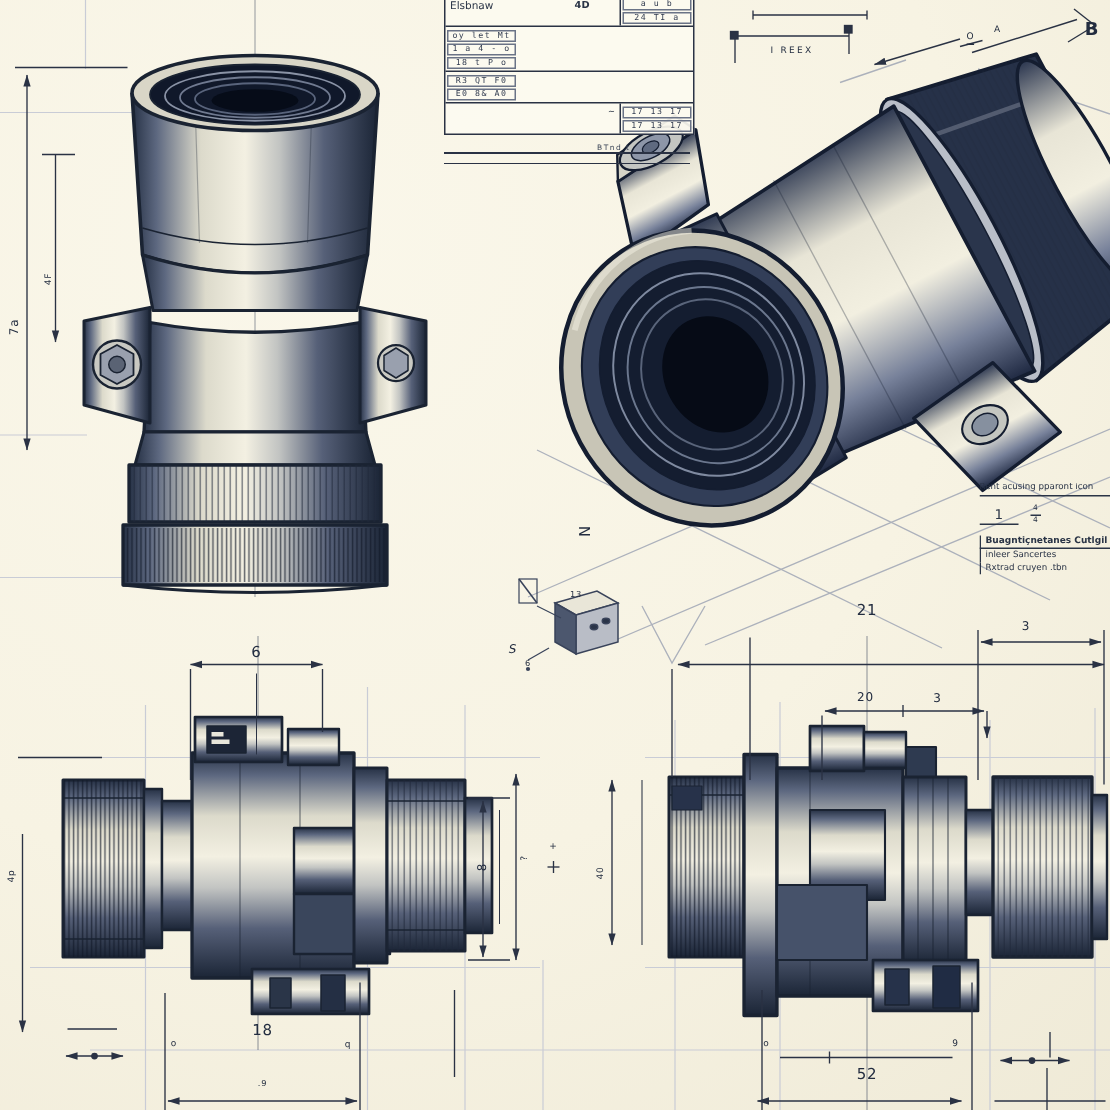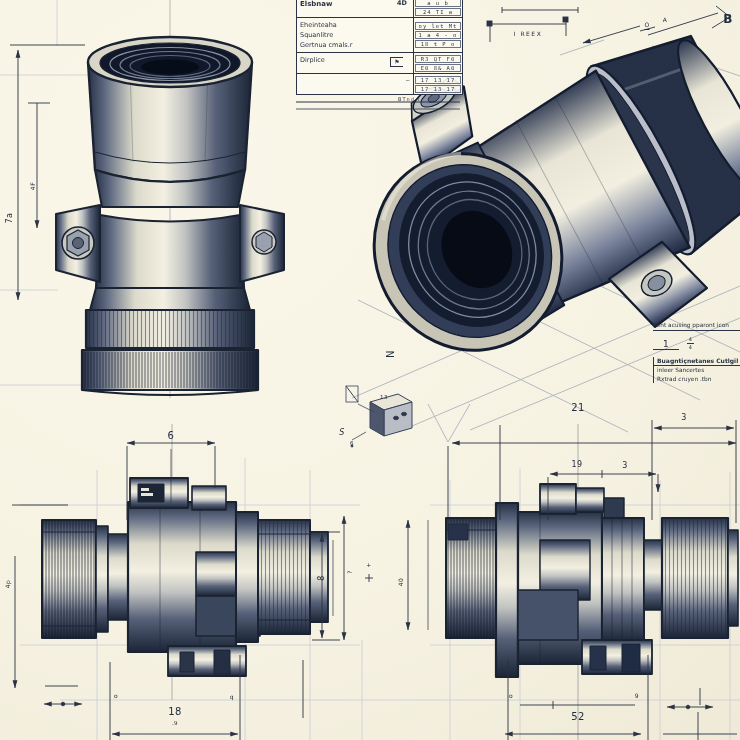--- a/index.html
+++ b/index.html
@@ -22,22 +22,22 @@
   .tblock{position:absolute;left:296px;top:-4px;width:165px;background:rgba(252,250,240,.92);
           border:1.4px solid #2a3244;font-size:6.5px;color:#2a3446;}
   .trow{display:flex;border-bottom:1px solid #2a3244;}
   .trow:last-child{border-bottom:none;}
   .tl{flex:1 1 auto;padding:2px 3px;border-right:1px solid #2a3244;position:relative;}
   .tr{width:46px;padding:1px;display:flex;flex-direction:column;justify-content:center;}
   .code{display:block;border:.5px solid #6a7386;margin:.5px 0;padding:0 1px;
         font-family:"DejaVu Sans Mono",monospace;font-size:5.5px;letter-spacing:1px;
         color:#323c50;text-align:center;}
   .lab{display:block;line-height:1.55;}
-  .b7{font-weight:bold;font-size:7px;}
-  .aux{position:absolute;right:6px;top:2px;font-weight:bold;}
+  .b7{font-weight:normal;font-size:7px;}
+  .aux{position:absolute;right:20px;top:2px;font-weight:bold;}
   .flagbox{position:absolute;right:10px;top:4px;width:12px;height:8px;border:1px solid #2a3244;
            border-right:none;font-size:6px;line-height:7px;text-align:center;}
   
   .notes{position:absolute;left:653px;top:322px;width:90px;overflow:hidden;color:#2a3446;}
   .notes .n1{font-size:5.8px;white-space:nowrap;}
   .nline{border-top:.8px solid #2a3446;margin:2px 0;}
   .ratio{display:flex;align-items:flex-end;gap:8px;margin-top:6px;}
   .ratio .one{font-size:9px;padding:0 10px;border-bottom:.9px solid #2a3446;}
   .frac{display:inline-flex;flex-direction:column;align-items:center;font-size:5px;line-height:1.1;}
   .frac .bar{width:7px;border-top:.7px solid #2a3446;margin:.5px 0;}
@@ -324,36 +324,27 @@
     <div class="tl">
           <span class="lab b7">Elsbnaw</span>
       <span class="aux">4D</span>
         </div>
     <div class="tr">
       <span class="code">a u b</span>
       <span class="code">24 TI a</span>
     </div>
   </div>
   <div class="trow">
-    <div class="tl">
-      <span class="lab">Eheinteaha</span>
-      <span class="lab">Squanlitre</span>
-      <span class="lab">Gertnua cmals.r</span>
-    </div>
     <div class="tr">
       <span class="code">oy let Mt</span>
       <span class="code">1 a 4 - o</span>
       <span class="code">18 t P o</span>
     </div>
   </div>
   <div class="trow">
-    <div class="tl">
-          <span class="lab">Dirplice</span>
-      <span class="flagbox">⚑</span>
-        </div>
     <div class="tr">
       <span class="code">R3 QT F0</span>
       <span class="code">E0 8&amp; A0</span>
     </div>
   </div>
   <div class="trow">
     <div class="tl" style="text-align:right">
           <span class="lab xs">~</span>
         </div>
     <div class="tr">
@@ -387,32 +378,32 @@
 <div class="lbl sm ul" style="left:647px;top:26px">O</div>
 <div class="lbl sm" style="left:665px;top:20px">A</div>
 <div class="lbl big" style="left:728px;top:19px">B</div>
 <div class="lbl rot lg" style="left:391px;top:354px">N</div>
 
 <div class="lbl" style="left:342px;top:433px;font-style:italic">S</div>
 <div class="lbl xs" style="left:352px;top:444px">6</div>
 <div class="lbl xs" style="left:384px;top:398px">13</div>
 
 <div class="lbl lg" style="left:171px;top:436px">6</div>
-<div class="lbl lg" style="left:175px;top:712px">18</div>
+<div class="lbl lg" style="left:175px;top:688px">18</div>
 <div class="lbl xs" style="left:175px;top:724px">.9</div>
 <div class="lbl rot" style="left:322px;top:578px">8</div>
 <div class="lbl rot sm" style="left:350px;top:572px">?</div>
 <div class="lbl rot sm" style="left:8px;top:584px">4p</div>
 <div class="lbl sm" style="left:116px;top:696px">o</div>
 <div class="lbl sm" style="left:232px;top:697px">q</div>
 
 <div class="lbl sm" style="left:369px;top:565px">+</div>
 <div class="lbl rot sm" style="left:401px;top:582px">40</div>
 
 <div class="lbl lg" style="left:578px;top:408px">21</div>
 <div class="lbl" style="left:684px;top:418px">3</div>
-<div class="lbl" style="left:577px;top:465px">19</div>
+<div class="lbl" style="left:577px;top:465px">20</div>
 <div class="lbl" style="left:625px;top:466px">3</div>
 <div class="lbl lg" style="left:578px;top:717px">52</div>
 <div class="lbl sm" style="left:511px;top:696px">o</div>
 <div class="lbl sm" style="left:637px;top:696px">9</div>
 
 </div>
 
 </body></html>

